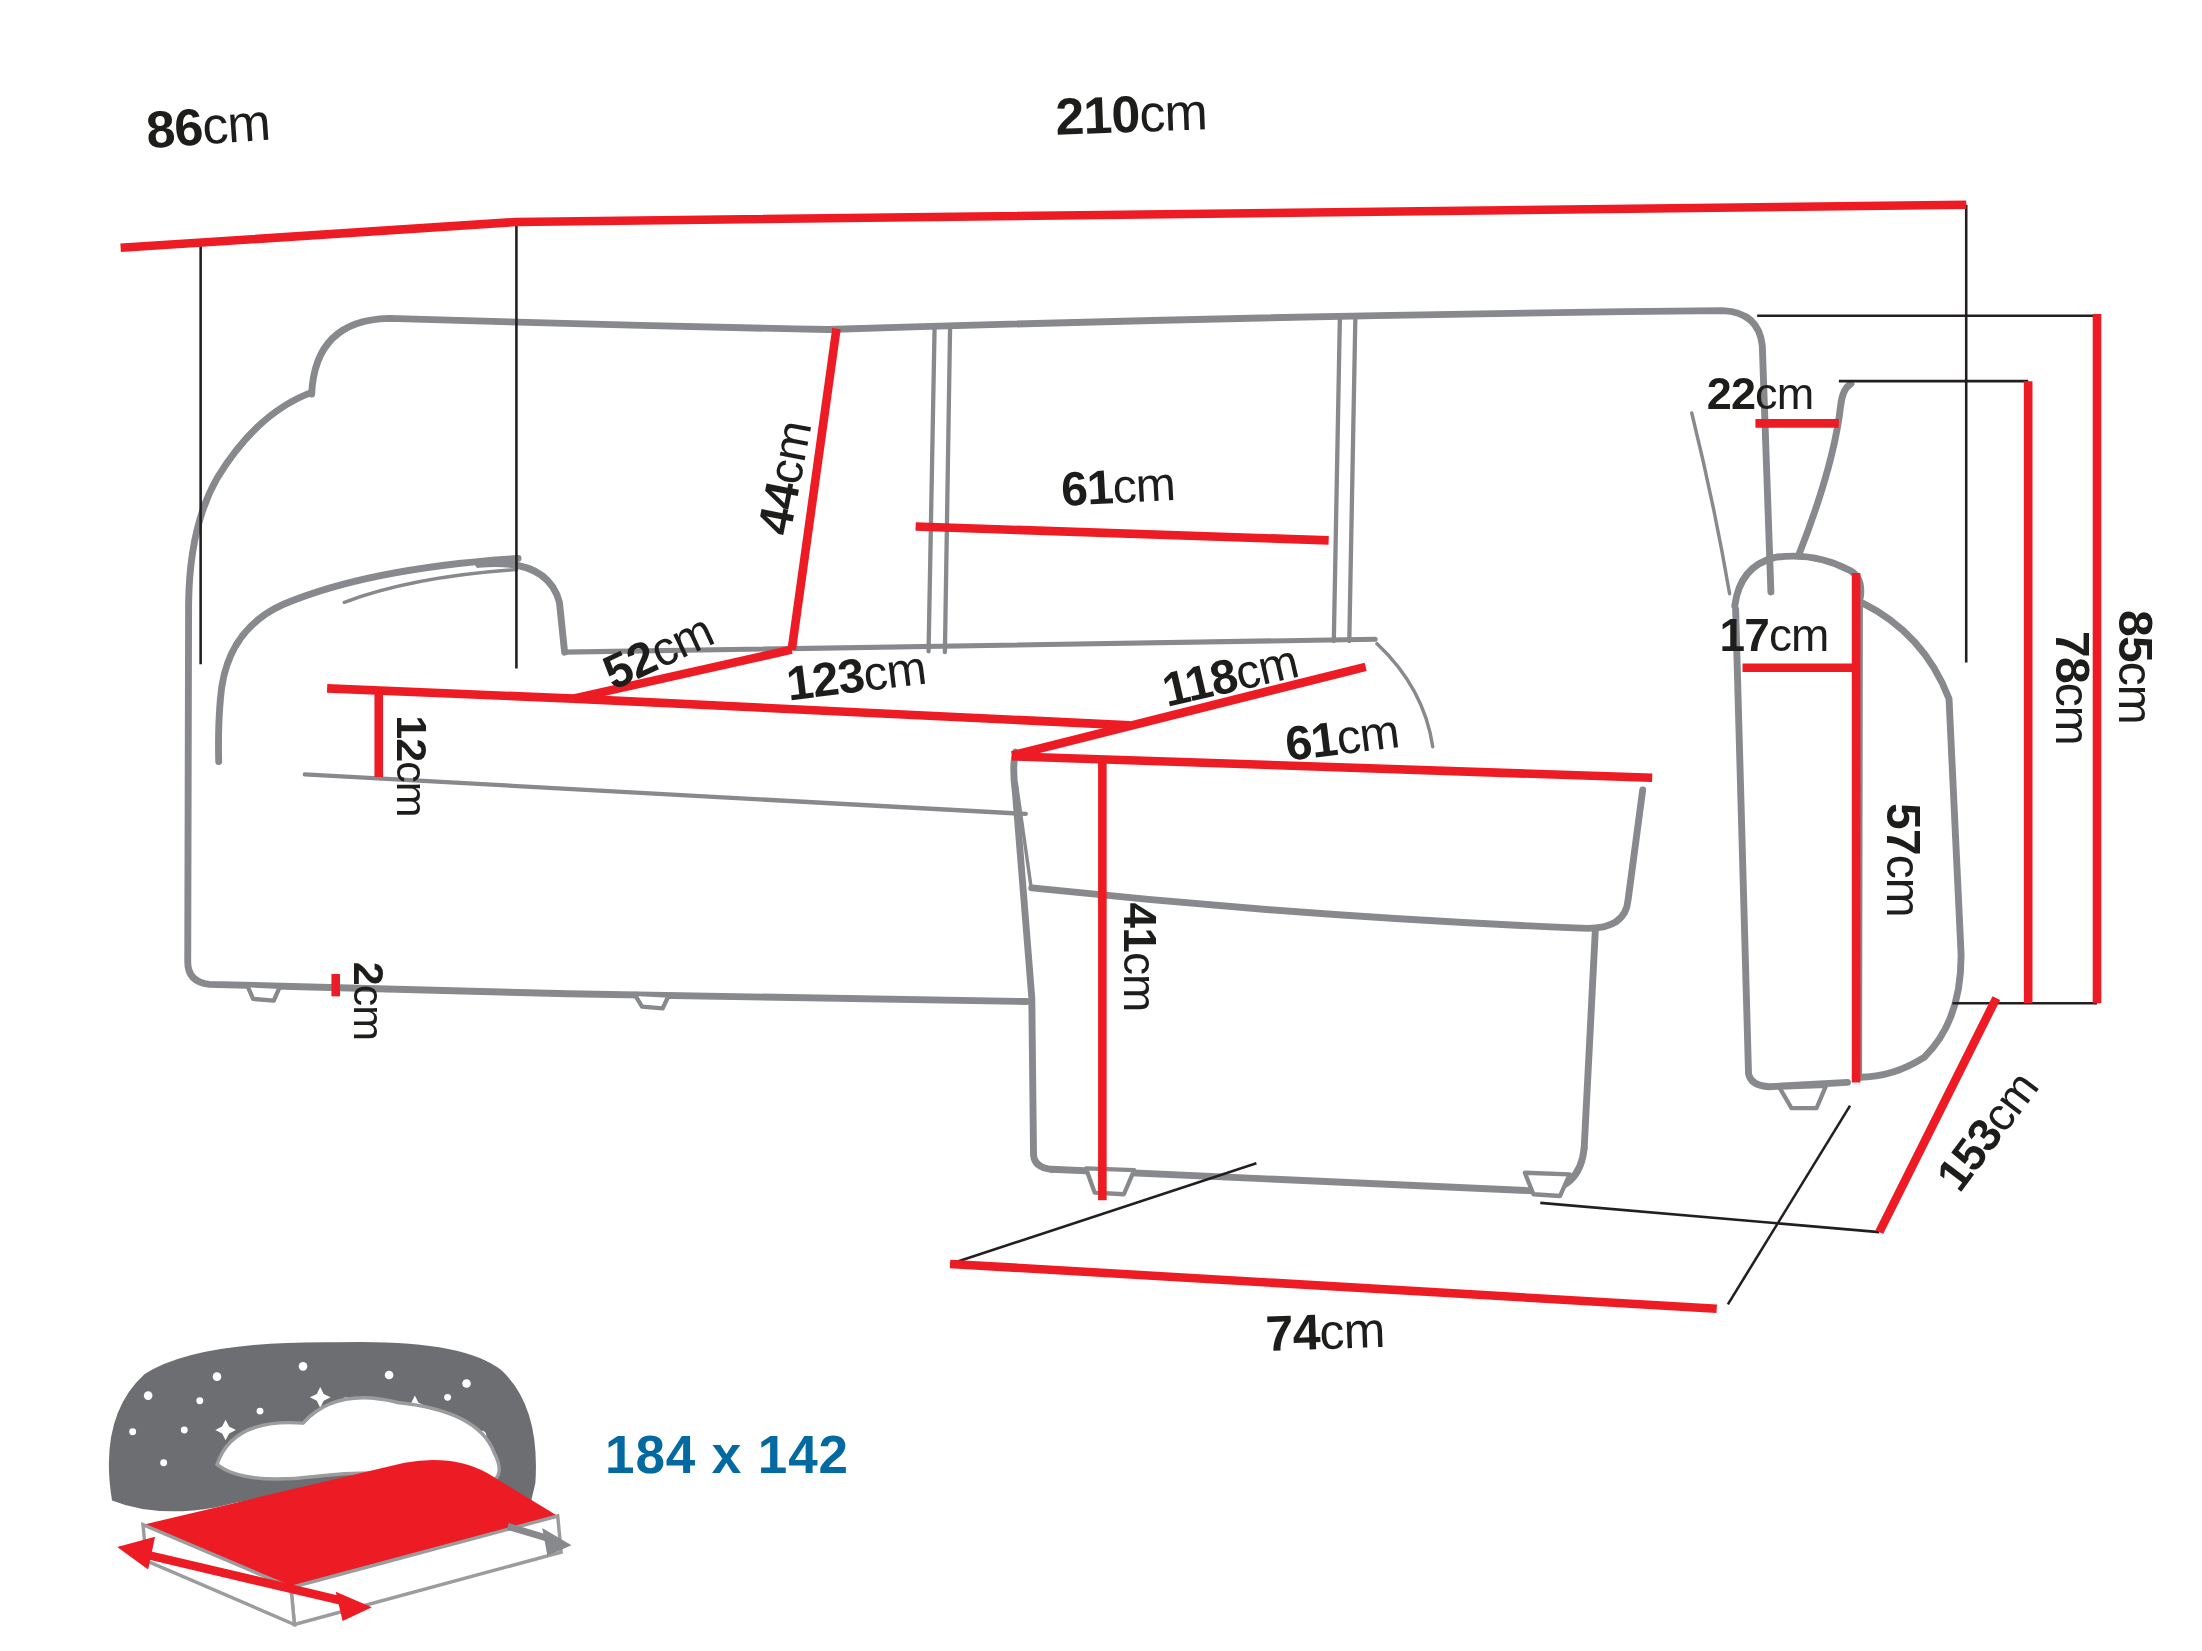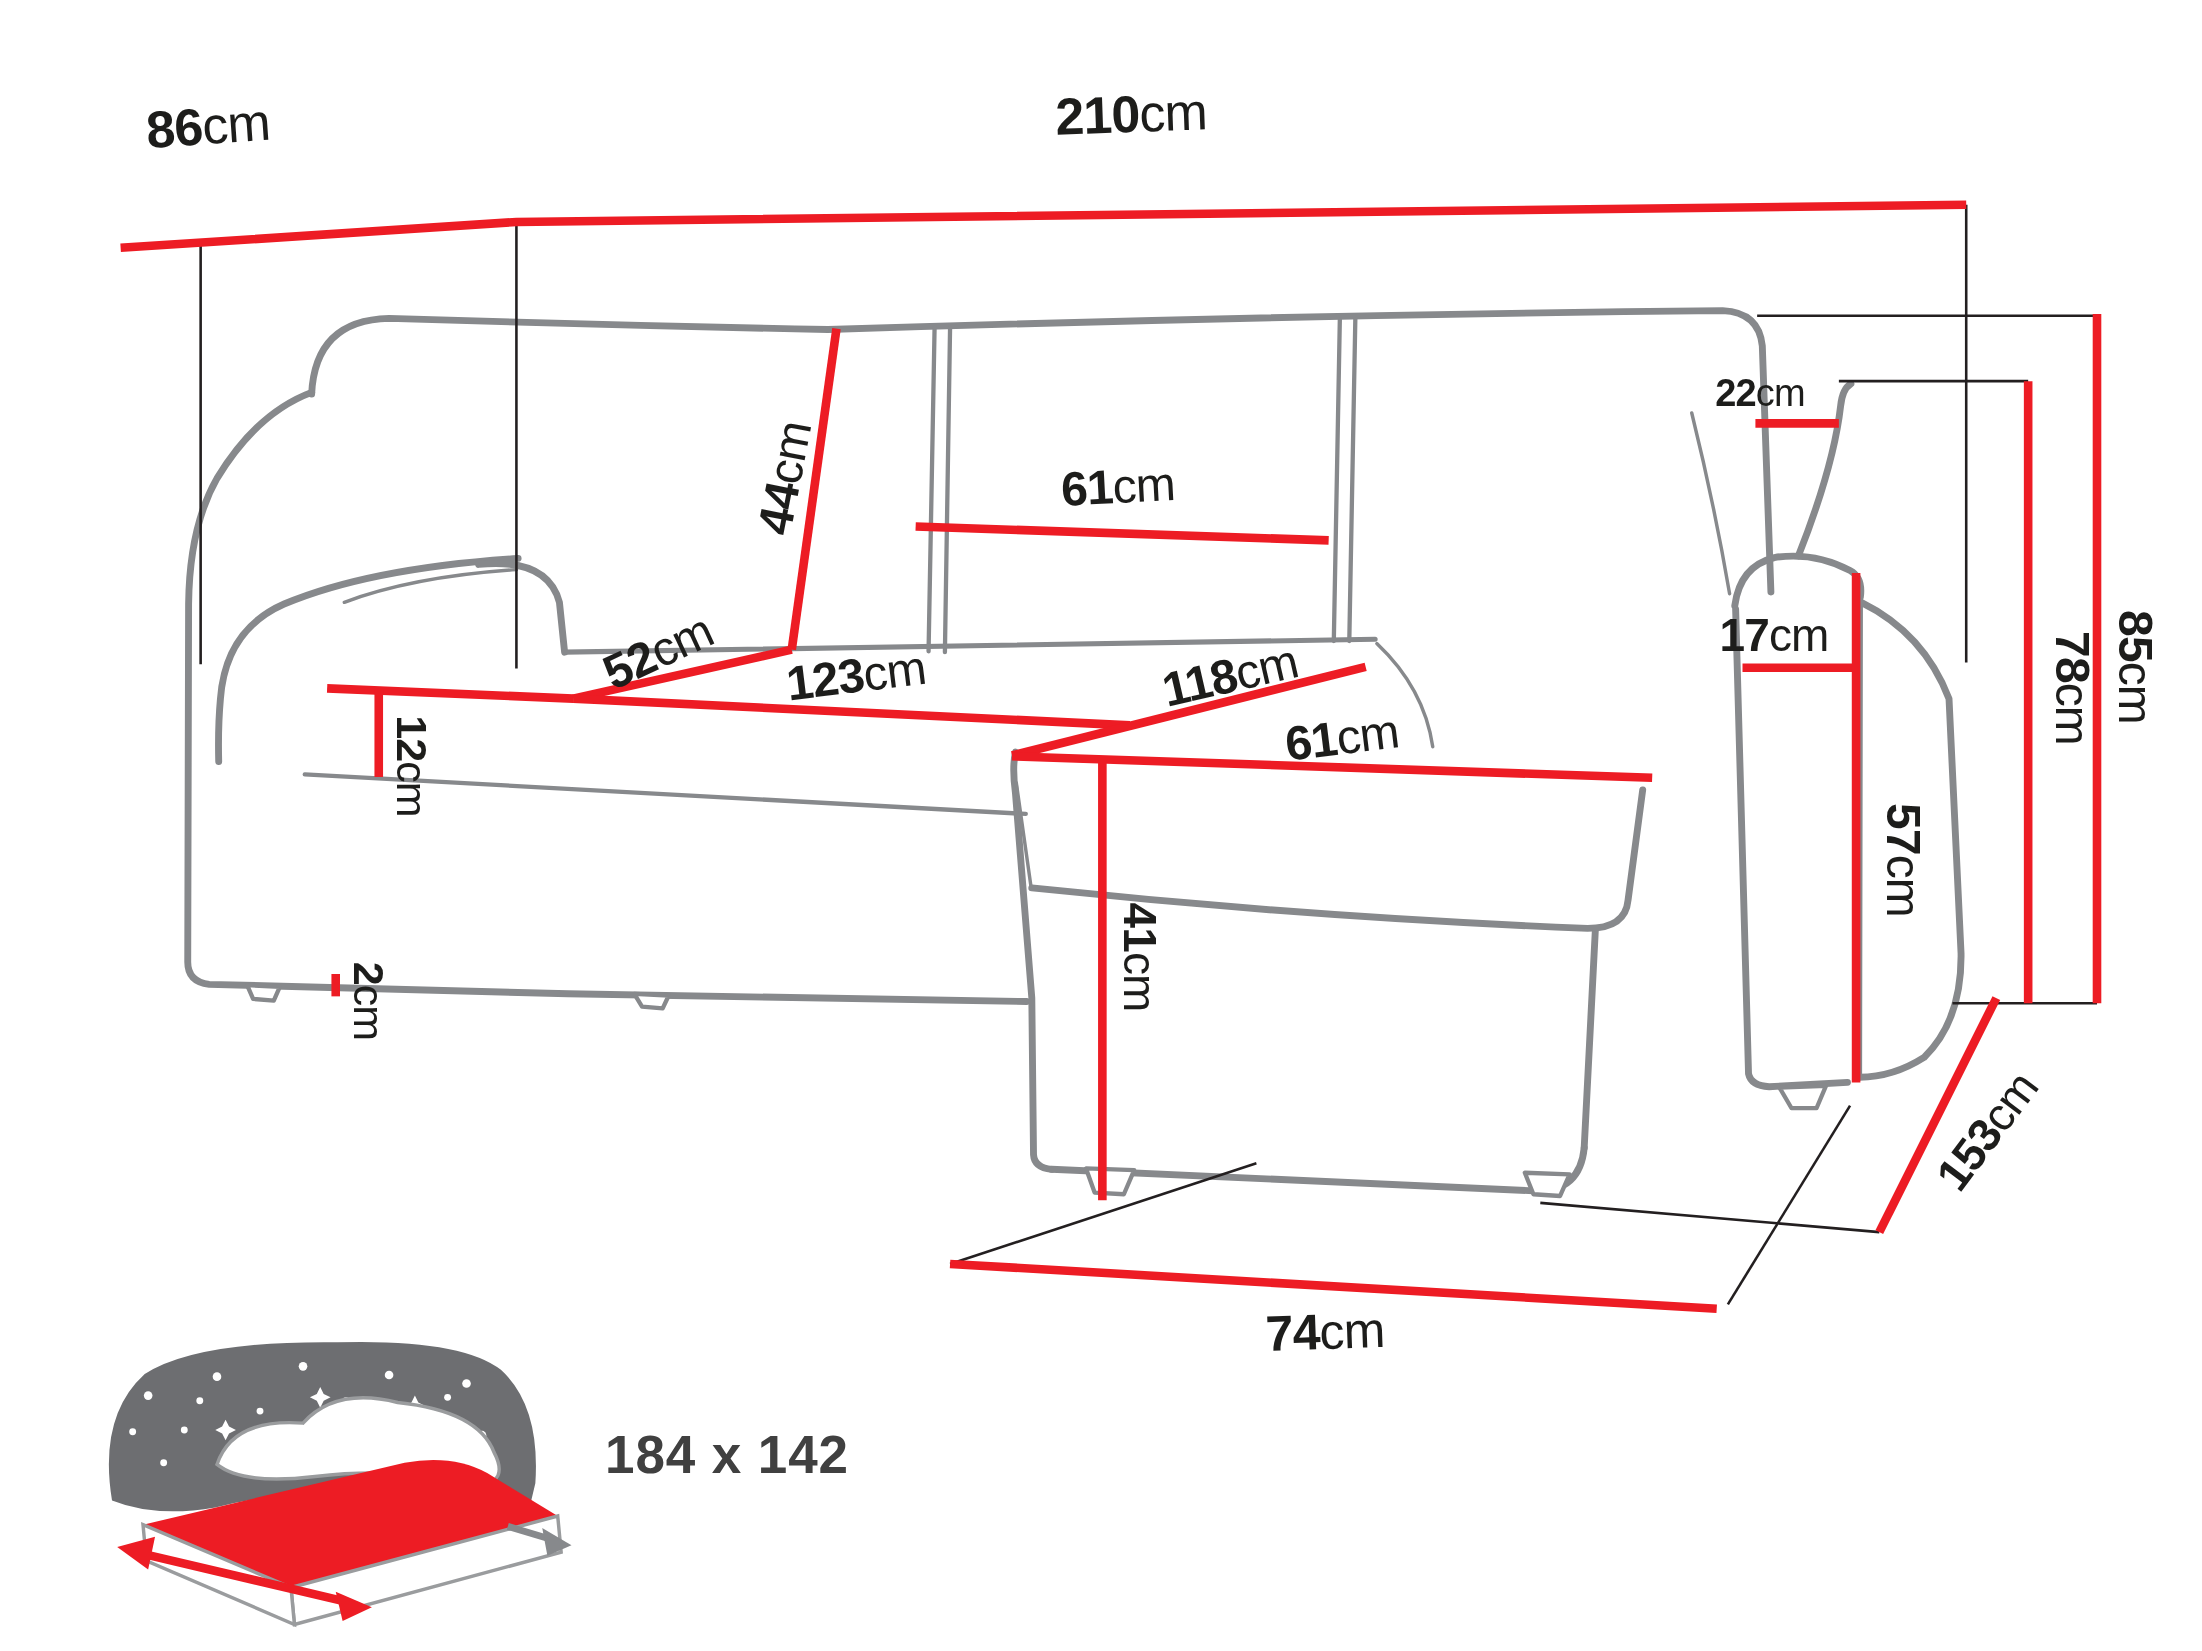--- a/index.html
+++ b/index.html
@@ -16,21 +16,21 @@
   }
   .stage svg{position:absolute;left:0;top:0;width:100%;height:100%;}
   .dim{
     position:absolute;white-space:nowrap;color:var(--text);
     transform:translate(-50%,-50%) rotate(var(--rot,0deg));
     line-height:1;letter-spacing:-0.9px;
   }
   .dim .num{font-weight:700;}
   .dim .unit{font-weight:400;}
   .bed-label{
-    position:absolute;white-space:nowrap;color:#404040;font-weight:700;
+    position:absolute;white-space:nowrap;color:#0369a1;font-weight:700;
     transform:translate(-50%,-50%);line-height:1;letter-spacing:0.9px;text-align:center;
   }
   .stroke-sofa{stroke:var(--outline-gray);fill:none;stroke-linecap:round;stroke-linejoin:round;}
   .stroke-thin{stroke:var(--thin-black);fill:none;stroke-width:3;}
   .stroke-red{stroke:var(--dimension-red);fill:none;stroke-width:10;}
   .foot{fill:#fff;stroke:var(--outline-gray);stroke-width:5;}
 </style>
 </head>
 <body>
 
@@ -146,21 +146,21 @@
       </g>
       <g>
         <path d="M 590,1774 L 640,1789" stroke="var(--outline-gray)" stroke-width="8" fill="none"></path>
         <polygon points="664,1796 630,1776 636,1808" fill="var(--outline-gray)"></polygon>
       </g>
     </g>
   </svg>
 
   <div class="dim" style="left:208px;top:126px;font-size:52px;--rot:-4deg"><span class="num">86</span><span class="unit">cm</span></div>
   <div class="dim" style="left:1131px;top:114px;font-size:52px;--rot:-2deg"><span class="num">210</span><span class="unit">cm</span></div>
-  <div class="dim" style="left:1760px;top:393px;font-size:38px"><span class="num">22</span><span class="unit">cm</span></div>
+  <div class="dim" style="left:1760px;top:393px;font-size:45px"><span class="num">22</span><span class="unit">cm</span></div>
   <div class="dim" style="left:785px;top:478px;font-size:48px;--rot:-79deg"><span class="num">44</span><span class="unit">cm</span></div>
   <div class="dim" style="left:1118px;top:487px;font-size:48px;--rot:-3deg"><span class="num">61</span><span class="unit">cm</span></div>
   <div class="dim" style="left:658px;top:652px;font-size:48px;--rot:-25deg"><span class="num">52</span><span class="unit">cm</span></div>
   <div class="dim" style="left:856px;top:676px;font-size:48px;--rot:-7deg"><span class="num">123</span><span class="unit">cm</span></div>
   <div class="dim" style="left:1230px;top:676px;font-size:48px;--rot:-13deg"><span class="num">118</span><span class="unit">cm</span></div>
   <div class="dim" style="left:1342px;top:738px;font-size:48px;--rot:-7deg"><span class="num">61</span><span class="unit">cm</span></div>
   <div class="dim" style="left:411px;top:766px;font-size:43px;--rot:90deg"><span class="num">12</span><span class="unit">cm</span></div>
   <div class="dim" style="left:368px;top:1001px;font-size:43px;--rot:90deg"><span class="num">2</span><span class="unit">cm</span></div>
   <div class="dim" style="left:1140px;top:957px;font-size:46px;--rot:90deg"><span class="num">41</span><span class="unit">cm</span></div>
   <div class="dim" style="left:1774px;top:635px;font-size:46px"><span class="num">17</span><span class="unit">cm</span></div>

